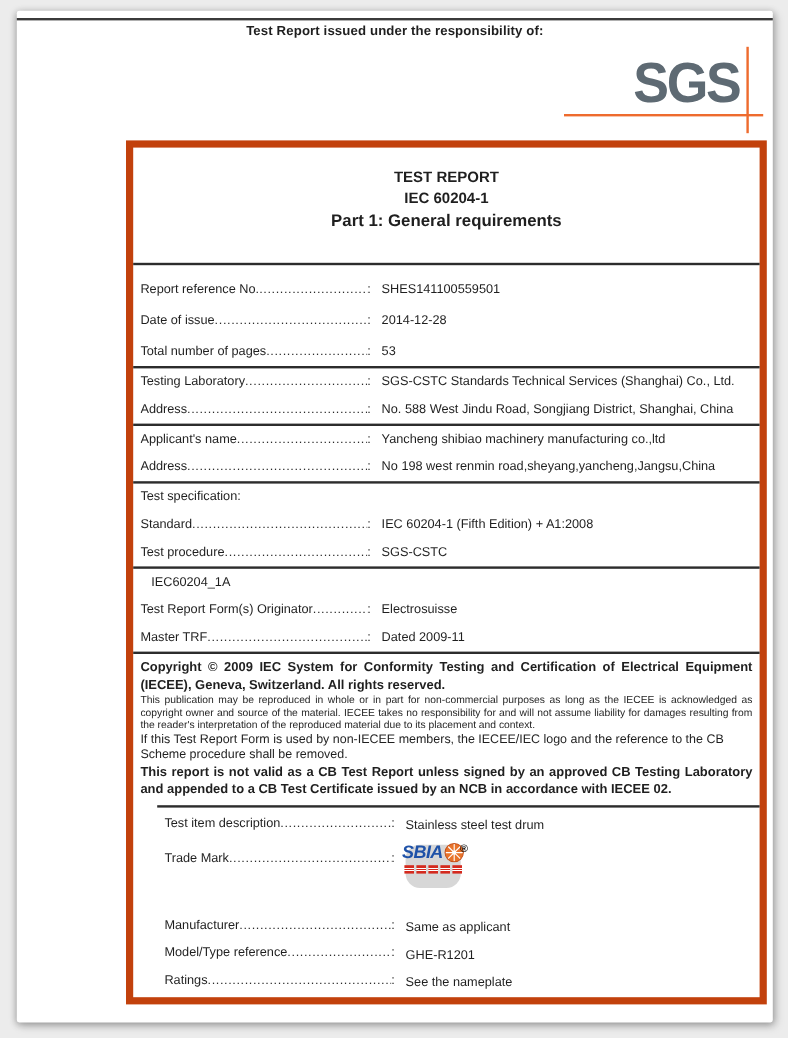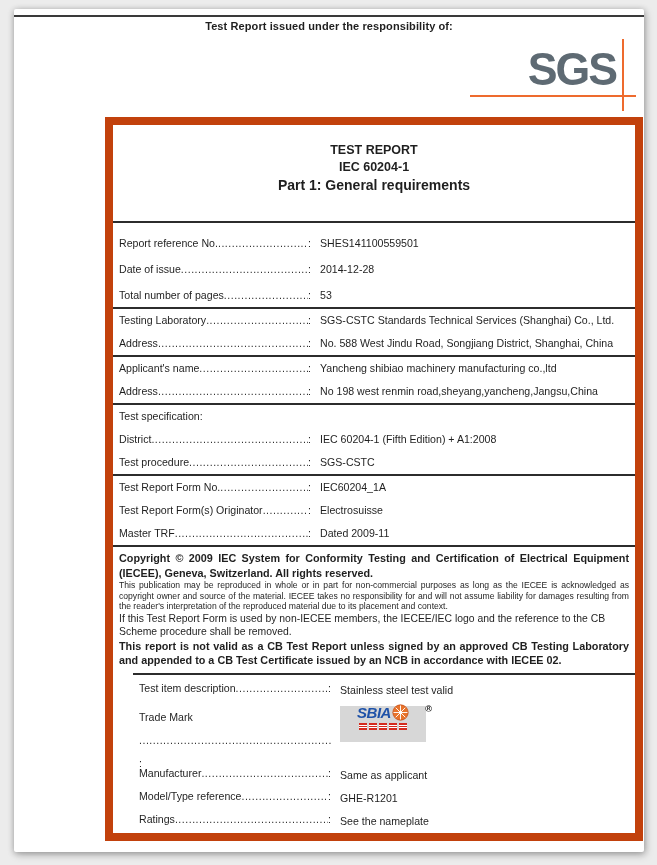--- a/index.html
+++ b/index.html
@@ -16,21 +16,21 @@
   .toprule{position:absolute;left:0;top:6px;width:100%;height:2px;background:#3a3a3a;}
   .resp-line{position:absolute;top:11px;left:0;width:100%;text-align:center;
     font-weight:bold;font-size:11px;letter-spacing:.1px;}
   
   .sgs{position:absolute;top:0;left:0;width:100%;height:110px;}
   .sgs-text{position:absolute;top:36px;right:28px;font-size:47px;line-height:48px;
     font-weight:bold;color:#5e6a73;letter-spacing:-2px;transform:scaleX(0.95);transform-origin:right;}
   .sgs-hline{position:absolute;top:86px;left:456px;width:166px;height:2px;background:#ee6b2e;}
   .sgs-vline{position:absolute;top:30px;left:608px;width:2px;height:72px;background:#ee6b2e;}
   
-  .rtable{position:absolute;left:91px;top:108px;width:522px;border:8px solid #c2410c;background:#fff;}
+  .rtable{position:absolute;left:91px;top:108px;width:522px;border:6px solid #c2410c;background:#fff;}
   .sec{border-top:2px solid #2c2c2c;box-sizing:border-box;}
   .sec:first-child{border-top:none;}
   .titleblock{padding:17px 8px 6px 8px;text-align:center;font-weight:bold;height:96px;box-sizing:border-box;}
   .t-sm{font-size:12.5px;line-height:17px;}
   .t-lg{font-size:14px;line-height:18px;}
   .row{display:flex;align-items:baseline;height:23px;line-height:23px;
     padding:0 6px;font-size:10.6px;white-space:nowrap;}
   .sec-pages{padding-top:7px;height:86px;}
   .sec-pages .row{height:26px;line-height:26px;}
   .lblwrap{display:flex;align-items:baseline;width:192px;overflow:hidden;flex:none;}
@@ -44,24 +44,24 @@
   .heading-row .lblwrap{width:auto;}
   
   .copyr{padding:4px 6px 5px 6px;font-size:10.8px;}
   .copyr p{margin:0;}
   .cp-bold{font-weight:bold;font-size:10.8px;line-height:14.5px;text-align:justify;}
   .cp-small{font-size:8.6px;line-height:10.6px;text-align:justify;}
   .cp-normal{font-size:10.4px;line-height:13.5px;}
   
   .sec-item{padding:2px 0;margin-left:20px;}
   .row-tm{height:62px;align-items:flex-start;}
-  .row-tm .lblwrap{margin-top:6px;flex-direction:column;}
+  .row-tm .lblwrap{margin-top:6px;}
   .tm-wrap{position:relative;margin-left:9px;margin-top:6px;}
-  .tm-box{width:86px;height:36px;background:#d7d7d7;display:flex;flex-direction:column;
-    align-items:center;justify-content:center;padding:2px 2px 16px 2px;box-sizing:border-box;}
+  .tm-box{width:46px;height:36px;background:#d7d7d7;display:flex;flex-direction:column;
+    align-items:center;justify-content:center;padding:2px 2px 16px 2px;box-sizing:border-box;border-radius:12px;}
   .tm-top{display:flex;align-items:center;}
   .sbia{font-weight:bold;font-style:italic;font-size:15px;line-height:15px;color:#1f52a8;letter-spacing:-0.5px;}
   .sbia::first-letter{color:#1f52a8;}
   .wheel{width:17px;height:17px;margin-left:1px;display:block;}
   .tm-cn{display:flex;gap:2px;margin-top:2px;}
   .cnchar{width:8px;height:7px;background:
     linear-gradient(#d42a1e 0 2px,#ffffff 2px 3px,#d42a1e 3px 4px,#ffffff 4px 5px,#d42a1e 5px 7px);}
   .regmark{position:absolute;top:-8px;right:-6px;font-size:9px;font-weight:bold;color:#111;}
 </style>
 </head>
@@ -152,43 +152,38 @@
     </div>
 
     <div class="sec">
       <div class="row heading-row">
         <span class="lblwrap">
             <span class="lbl b">Test specification:</span>
           </span>
       </div>
       <div class="row">
         <span class="lblwrap">
-            <span class="lbl">District</span>
+            <span class="lbl">Standard</span>
             <span class="dots"></span>
             <span class="colon"></span>
           </span>
         <span class="val">IEC 60204-1 (Fifth Edition) + A1:2008</span>
       </div>
       <div class="row">
         <span class="lblwrap">
             <span class="lbl">Test procedure</span>
             <span class="dots"></span>
             <span class="colon"></span>
           </span>
         <span class="val">SGS-CSTC</span>
       </div>
     </div>
 
     <div class="sec">
       <div class="row">
-        <span class="lblwrap">
-            <span class="lbl b">Test Report Form No.</span>
-            <span class="dots"></span>
-            <span class="colon"></span>
-          </span>
         <span class="val">IEC60204_1A</span>
       </div>
       <div class="row">
         <span class="lblwrap">
             <span class="lbl">Test Report Form(s) Originator</span>
             <span class="dots"></span>
             <span class="colon"></span>
           </span>
         <span class="val">Electrosuisse</span>
       </div>
@@ -209,21 +204,21 @@
       <p class="cp-bold">This report is not valid as a CB Test Report unless signed by an approved CB Testing Laboratory and appended to a CB Test Certificate issued by an NCB in accordance with IECEE 02.</p>
     </div>
 
     <div class="sec sec-item">
       <div class="row">
         <span class="lblwrap">
             <span class="lbl b">Test item description</span>
             <span class="dots"></span>
             <span class="colon"></span>
           </span>
-        <span class="val val-low">Stainless steel test valid</span>
+        <span class="val val-low">Stainless steel test drum</span>
       </div>
       <div class="row row-tm">
         <span class="lblwrap">
             <span class="lbl">Trade Mark</span>
             <span class="dots"></span>
             <span class="colon"></span>
           </span>
         <span class="tm-wrap">
           <span class="regmark">®</span>
           <span class="tm-box">

